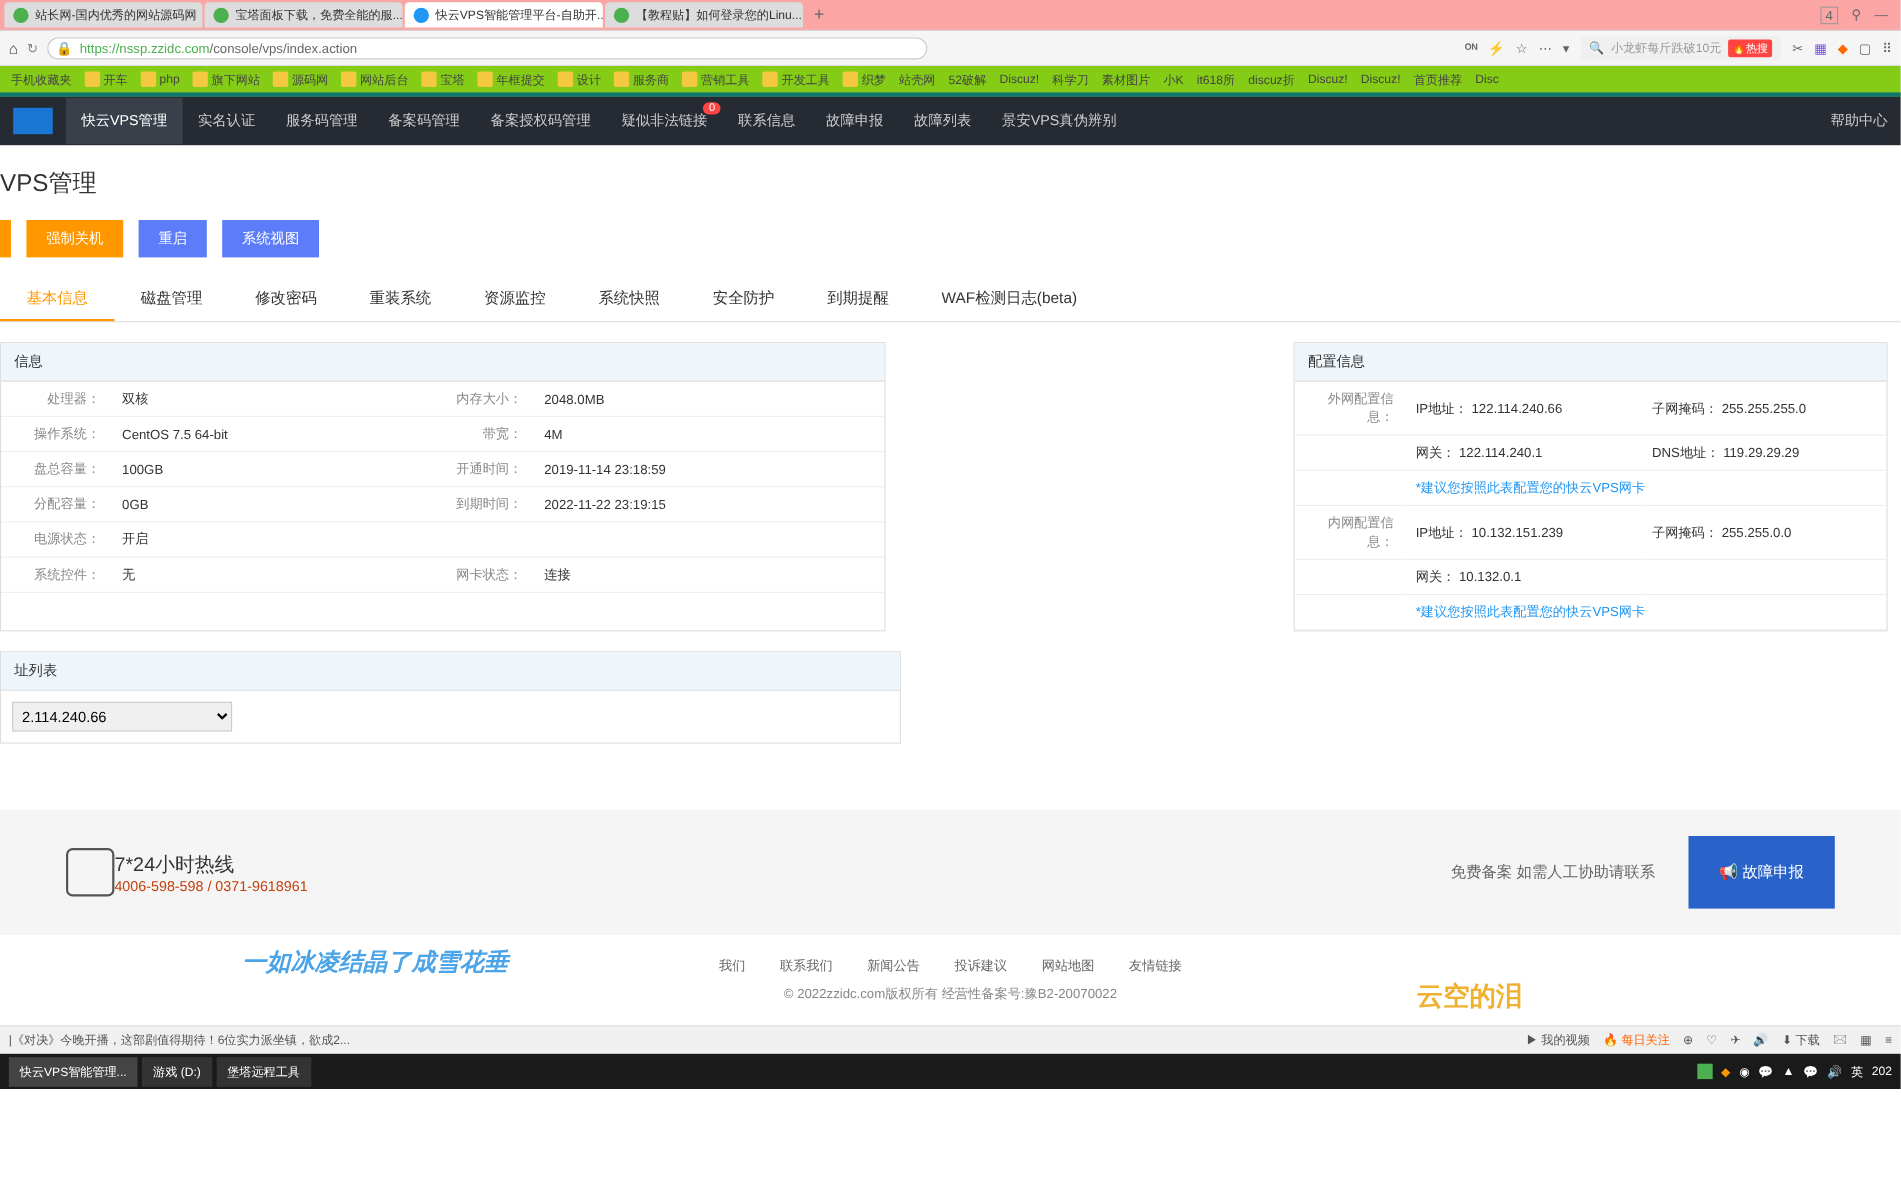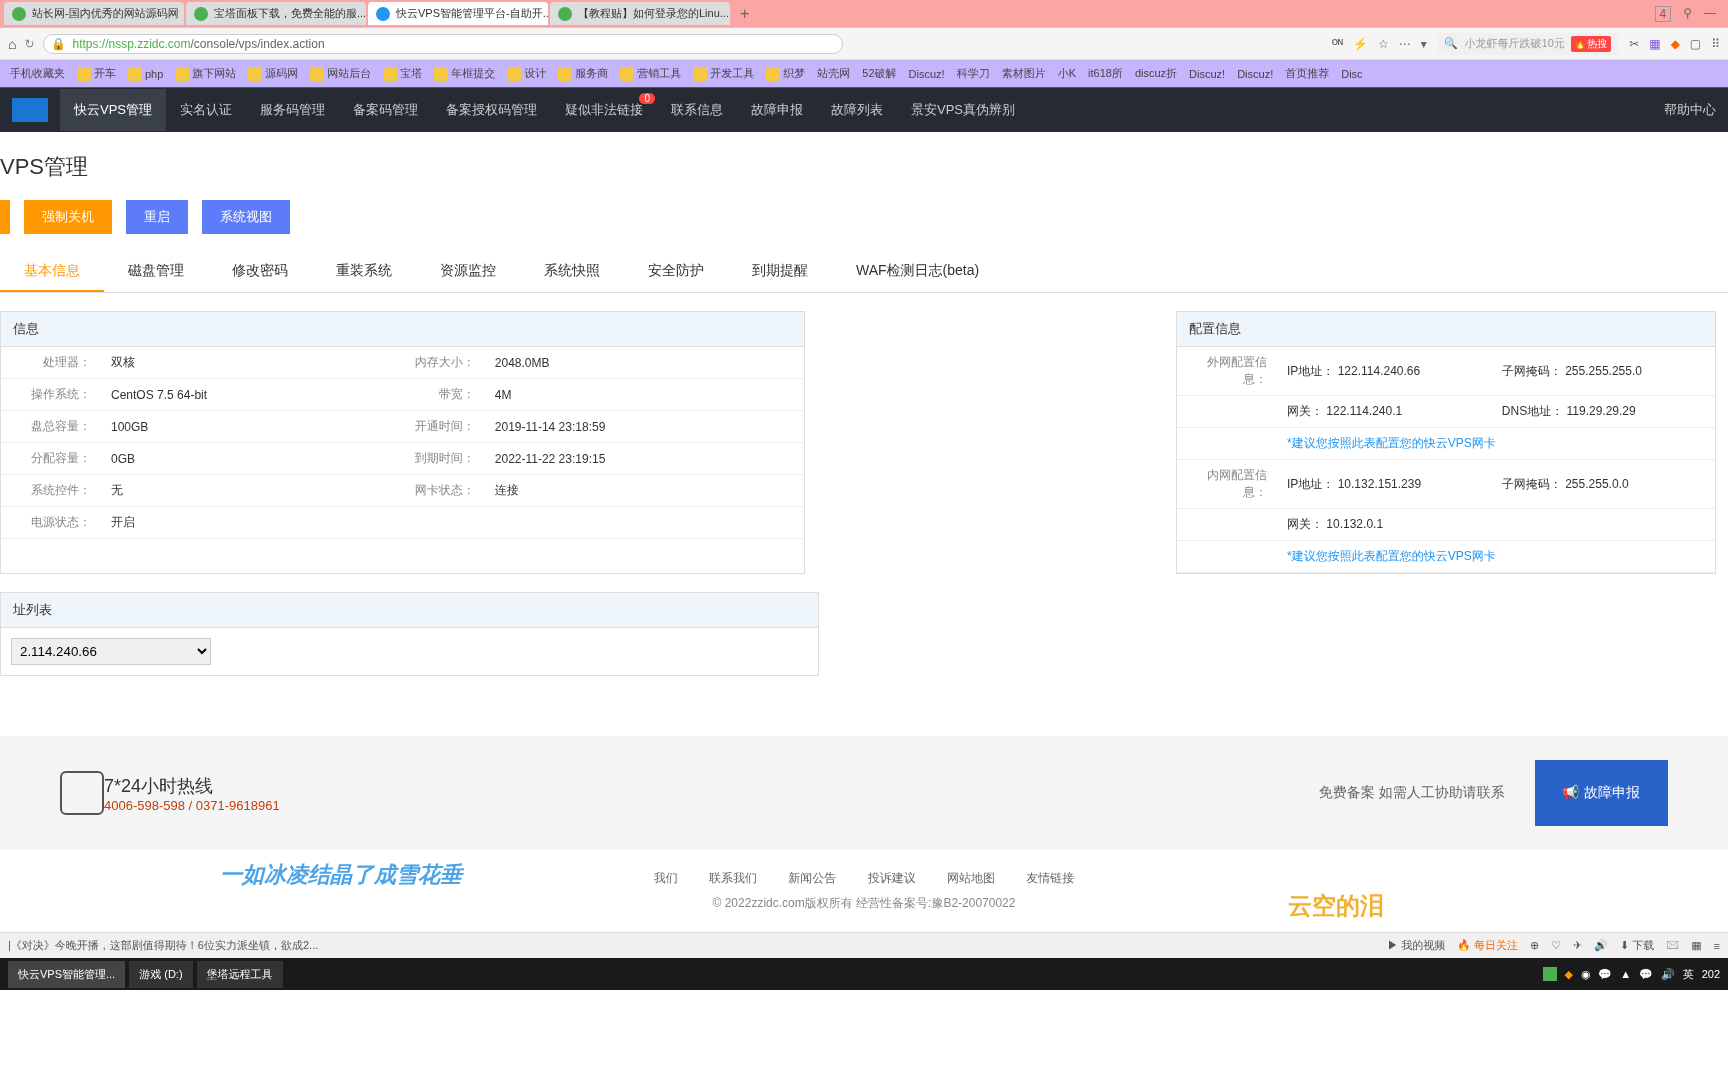--- a/index.html
+++ b/index.html
@@ -14,21 +14,21 @@
 .window-controls { margin-left: auto; display: flex; gap: 12px; padding-right: 8px; color: #666; }
 
 .address-bar { height: 32px; background: #f5f5f5; display: flex; align-items: center; padding: 0 8px; gap: 8px; border-bottom: 1px solid #ddd; }
 .url-box { flex: 1; max-width: 800px; display: flex; align-items: center; background: #fff; border: 1px solid #ccc; border-radius: 14px; padding: 2px 8px; font-size: 12px; }
 .url-box .lock { color: #4CAF50; margin-right: 6px; }
 .url-green { color: #4CAF50; }
 .addr-icons { margin-left: auto; display: flex; gap: 10px; align-items: center; color: #666; }
 .search-pill { background: #f0f0f0; border-radius: 4px; padding: 3px 8px; font-size: 11px; color: #999; display: flex; align-items: center; gap: 6px; }
 .hot-tag { background: #ff4444; color: #fff; padding: 1px 4px; border-radius: 2px; font-size: 10px; }
 
-.bookmarks { height: 28px; background: #c4b5fd; display: flex; align-items: center; padding: 0 6px; gap: 4px; border-bottom: 1px solid #0f766e; overflow: hidden; }
+.bookmarks { height: 28px; background: #84cc16; display: flex; align-items: center; padding: 0 6px; gap: 4px; border-bottom: 4px solid #0f766e; overflow: hidden; }
 .bookmark { display: flex; align-items: center; gap: 3px; font-size: 11px; color: #444; padding: 2px 4px; white-space: nowrap; }
 .bm-icon { width: 14px; height: 14px; background: #f5c842; border-radius: 2px; flex-shrink: 0; }
 
 
 .top-nav { height: 44px; background: #262b33; display: flex; align-items: center; padding: 0 12px; color: #fff; }
 .logo { width: 36px; height: 24px; background: #1976D2; margin-right: 12px; }
 .nav-item { padding: 12px 14px; font-size: 13px; color: #ccc; cursor: pointer; position: relative; }
 .nav-item.active { background: #3a4049; color: #fff; }
 .badge { position: absolute; top: 4px; right: 2px; background: #ff4444; color: #fff; border-radius: 8px; padding: 0 5px; font-size: 10px; }
 .help { margin-left: auto; color: #ccc; font-size: 13px; }
@@ -287,30 +287,30 @@
               <td class="label">开通时间：</td>
               <td class="val">2019-11-14 23:18:59</td>
             </tr>
         <tr>
               <td class="label">分配容量：</td>
               <td class="val">0GB</td>
               <td class="label">到期时间：</td>
               <td class="val">2022-11-22 23:19:15</td>
             </tr>
         <tr>
+              <td class="label">电源状态：</td>
+              <td class="val link-orange">开启</td>
+              <td></td>
+              <td></td>
+            </tr>
+        <tr>
               <td class="label">系统控件：</td>
               <td class="val">无</td>
               <td class="label">网卡状态：</td>
               <td class="val link-blue">连接</td>
-            </tr>
-        <tr>
-              <td class="label">电源状态：</td>
-              <td class="val link-orange">开启</td>
-              <td></td>
-              <td></td>
             </tr>
       </tbody>
         </table>
     </div>
 
     <div class="panel panel-right">
       <div class="panel-header">配置信息</div>
       <table>
         <tbody>
             <tr>

